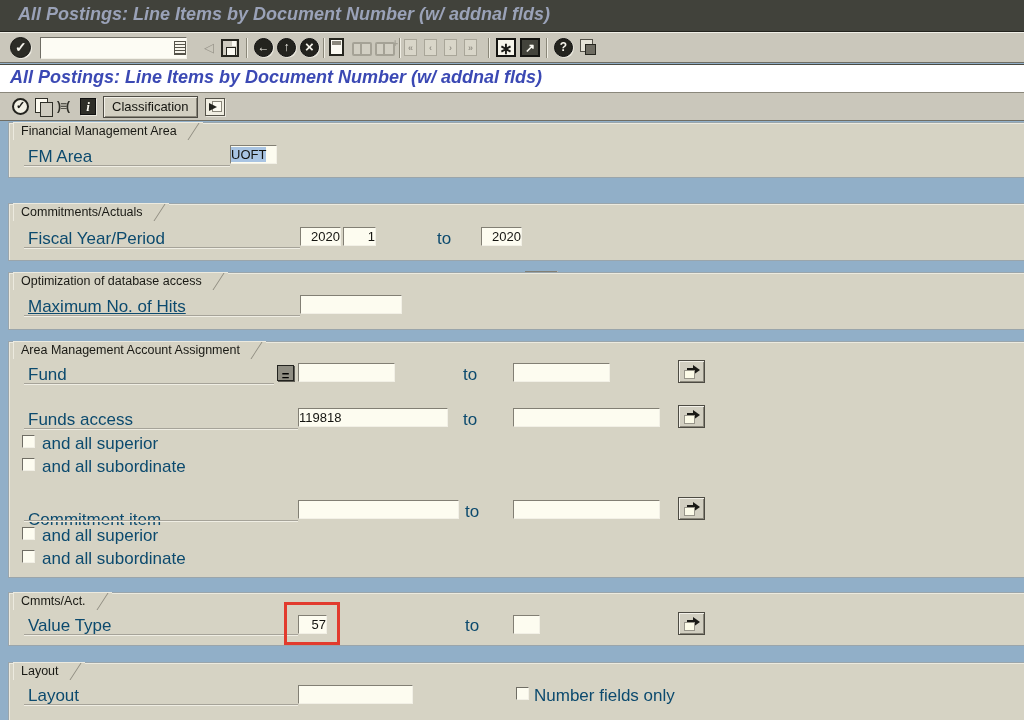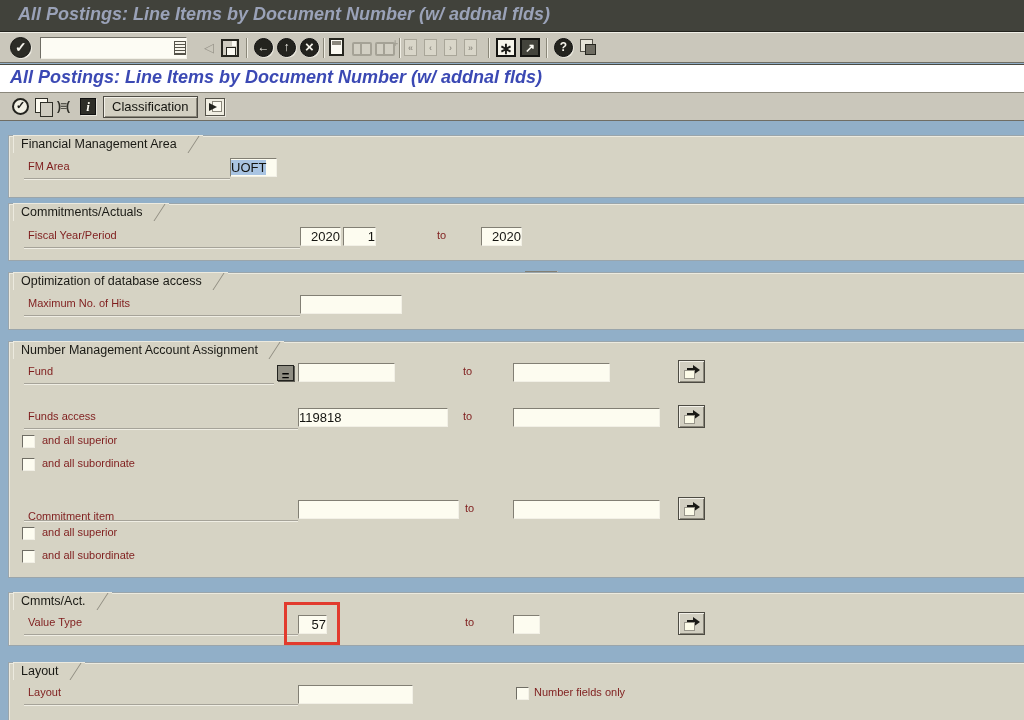--- a/index.html
+++ b/index.html
@@ -121,21 +121,21 @@
     box-shadow: inset 1px 1px 0 #eceadf;
   }
   .tab {
     position:absolute; top:-1px; left:4px; height:18px; background:#d6d3c4;
     border-top:1px solid #eceadf; border-left:1px solid #eceadf;
     padding:1px 26px 0 7px; font-size:12.5px; color:#191914; white-space:nowrap;
   }
   .tab::after { content:""; position:absolute; right:9px; top:0; width:12px; height:17px;
     border-right:1px solid #8f8c80; transform:skewX(-33deg); }
 
-  .flabel { position:absolute; font-size:11px; color:#7f1d1d; white-space:nowrap; }
+  .flabel { position:absolute; font-size:17px; color:#0c4a6e; white-space:nowrap; }
   .field {
     position:absolute; height:19px; background:#fdfcf0;
     border:1px solid; border-color:#827f74 #f2f0e6 #f2f0e6 #827f74;
     font-size:13px; line-height:17px; padding:0 0; color:#141410; white-space:nowrap; overflow:hidden;
   }
   .field.right { text-align:right; }
   .sel { background:#a9c4e2; }
   .uline { position:absolute; height:1px; background:#a6a399; box-shadow:0 1px 0 #f0eee4; }
   .cb { position:absolute; width:13px; height:13px; background:#fdfcf0;
     border:1px solid; border-color:#6f6d64 #f2f0e6 #f2f0e6 #6f6d64; }
@@ -194,47 +194,47 @@
 
 <div class="apptoolbar">
   <span class="execicon"></span>
   <span class="varicon"></span>
   <span class="selopticon"></span>
   <span class="infoicon"></span>
   <button class="sapbtn" style="left:103px; top:3px;">Classification</button>
   <span class="dynselicon"></span>
 </div>
 
-<div class="gbox" style="top:135px; height:63px;">
+<div class="gbox" style="top:122px; height:56px;">
   <span class="tab">Financial Management Area</span>
   <span class="flabel" style="left:19px; top:24px;">FM Area</span>
   <span class="uline" style="left:15px; top:42px; width:206px;"></span>
   <div class="field" style="left:221px; top:22px; width:47px;"><span class="sel">UOFT</span></div>
 </div>
 
 <div class="gbox" style="top:203px; height:58px;">
   <span class="tab">Commitments/Actuals</span>
   <span class="flabel" style="left:19px; top:25px;">Fiscal Year/Period</span>
   <span class="uline" style="left:15px; top:43px; width:276px;"></span>
   <div class="field right" style="left:291px; top:23px; width:41px;">2020</div>
   <div class="field right" style="left:334px; top:23px; width:33px;">1</div>
   <span class="flabel" style="left:428px; top:25px;">to</span>
   <div class="field right" style="left:472px; top:23px; width:41px;">2020</div>
   <div class="field right" style="left:516px; top:23px; width:33px;margin-top:44px;">12</div>
 </div>
 
 <div class="gbox" style="top:272px; height:58px;">
   <span class="tab">Optimization of database access</span>
-  <span class="flabel" style="left:19px; top:24px;">Maximum No. of Hits</span>
+  <span class="flabel" style="left:19px; top:24px;text-decoration:underline;">Maximum No. of Hits</span>
   <span class="uline" style="left:15px; top:42px; width:276px;"></span>
   <div class="field" style="left:291px; top:22px; width:102px;"></div>
 </div>
 
 <div class="gbox" style="top:341px; height:237px;">
-  <span class="tab">Number Management Account Assignment</span>
+  <span class="tab">Area Management Account Assignment</span>
 
   <span class="flabel" style="left:19px; top:23px;">Fund</span>
   <span class="uline" style="left:15px; top:41px; width:250px;"></span>
   <span class="eqicon" style="left:268px; top:23px;"></span>
   <div class="field" style="left:289px; top:21px; width:97px;"></div>
   <span class="flabel" style="left:454px; top:23px;">to</span>
   <div class="field" style="left:504px; top:21px; width:97px;"></div>
   <span class="msbtn" style="left:669px; top:18px;">
       <i></i>
     </span>

